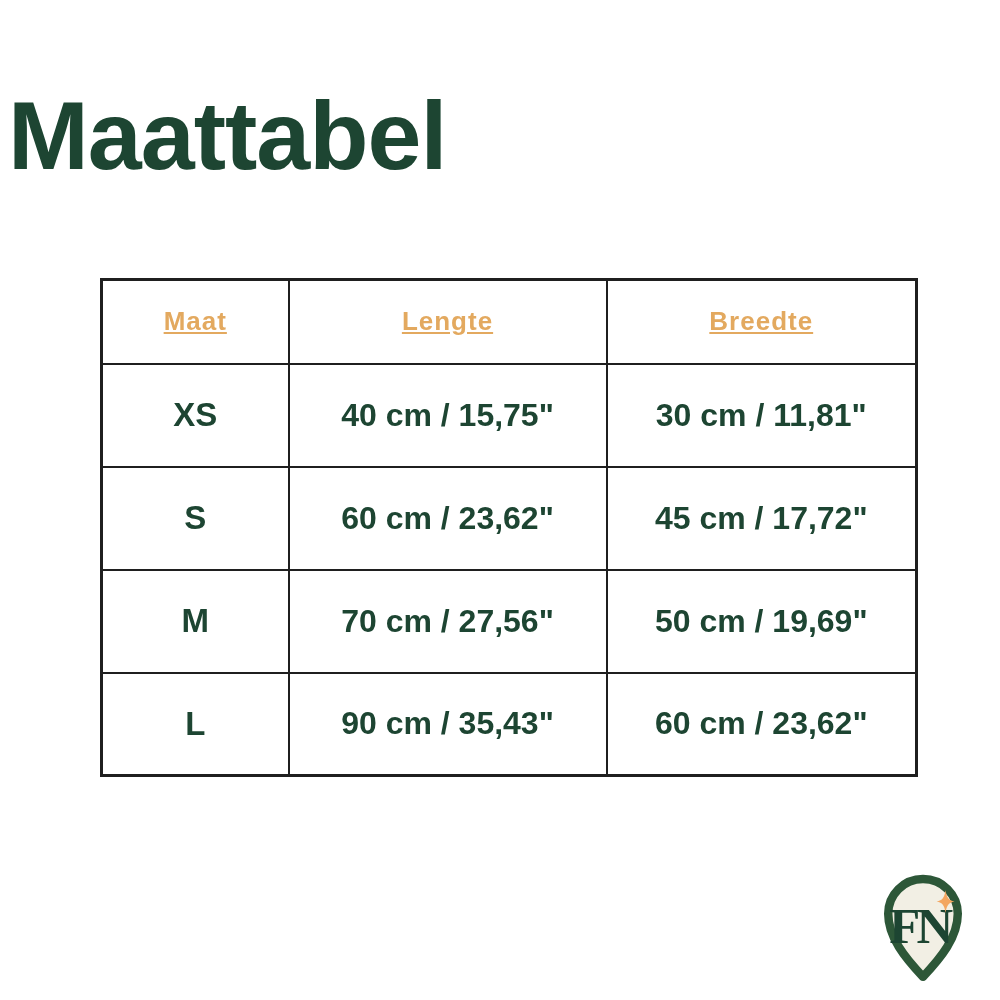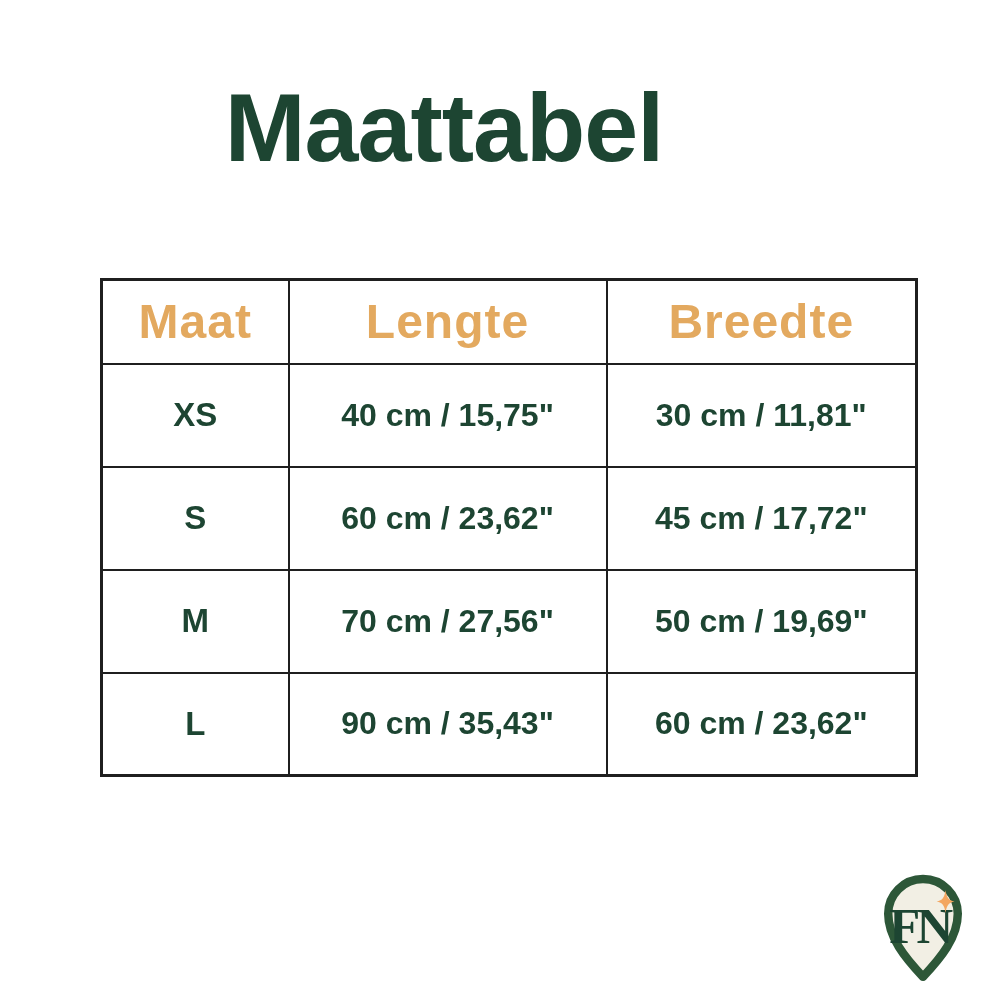--- a/index.html
+++ b/index.html
@@ -15,48 +15,48 @@
   body{
     width:1000px;height:1000px;
     background:var(--bg);
     position:relative;
     font-family:"Liberation Sans", sans-serif;
     overflow:hidden;
   }
   .page-title{
     position:absolute;
     top:72px;left:0;width:888px;
-    text-align:center;
     font-size:97px;
     font-weight:800;
     letter-spacing:-1px;
     color:var(--green);
-    margin:0;
+    margin:8px;
   }
   table.size-table{
     position:absolute;
     left:100px;top:278px;
     width:815px;height:499px;
     border-collapse:collapse;
     table-layout:fixed;
     border:3px solid var(--border);
   }
   .size-table th,.size-table td{
     border:2px solid var(--border);
     text-align:center;
     vertical-align:middle;
     padding:0;
   }
   .size-table thead tr{height:84px;}
   .size-table tbody tr{height:63px;}
   .size-table th{
     color:var(--gold);
-    font-size:48px;
+    font-size:26px;
     font-weight:700;
     letter-spacing:1px;
+    text-decoration:underline;
   }
   .size-table td{
     color:var(--green);
     font-weight:700;
   }
   td.cell-size{font-size:33px;}
   td.cell-measure{font-size:32px;}
   td.cell-wide{letter-spacing:3px;}
   .col-maat{width:187px;}
   .col-lengte{width:318px;}

